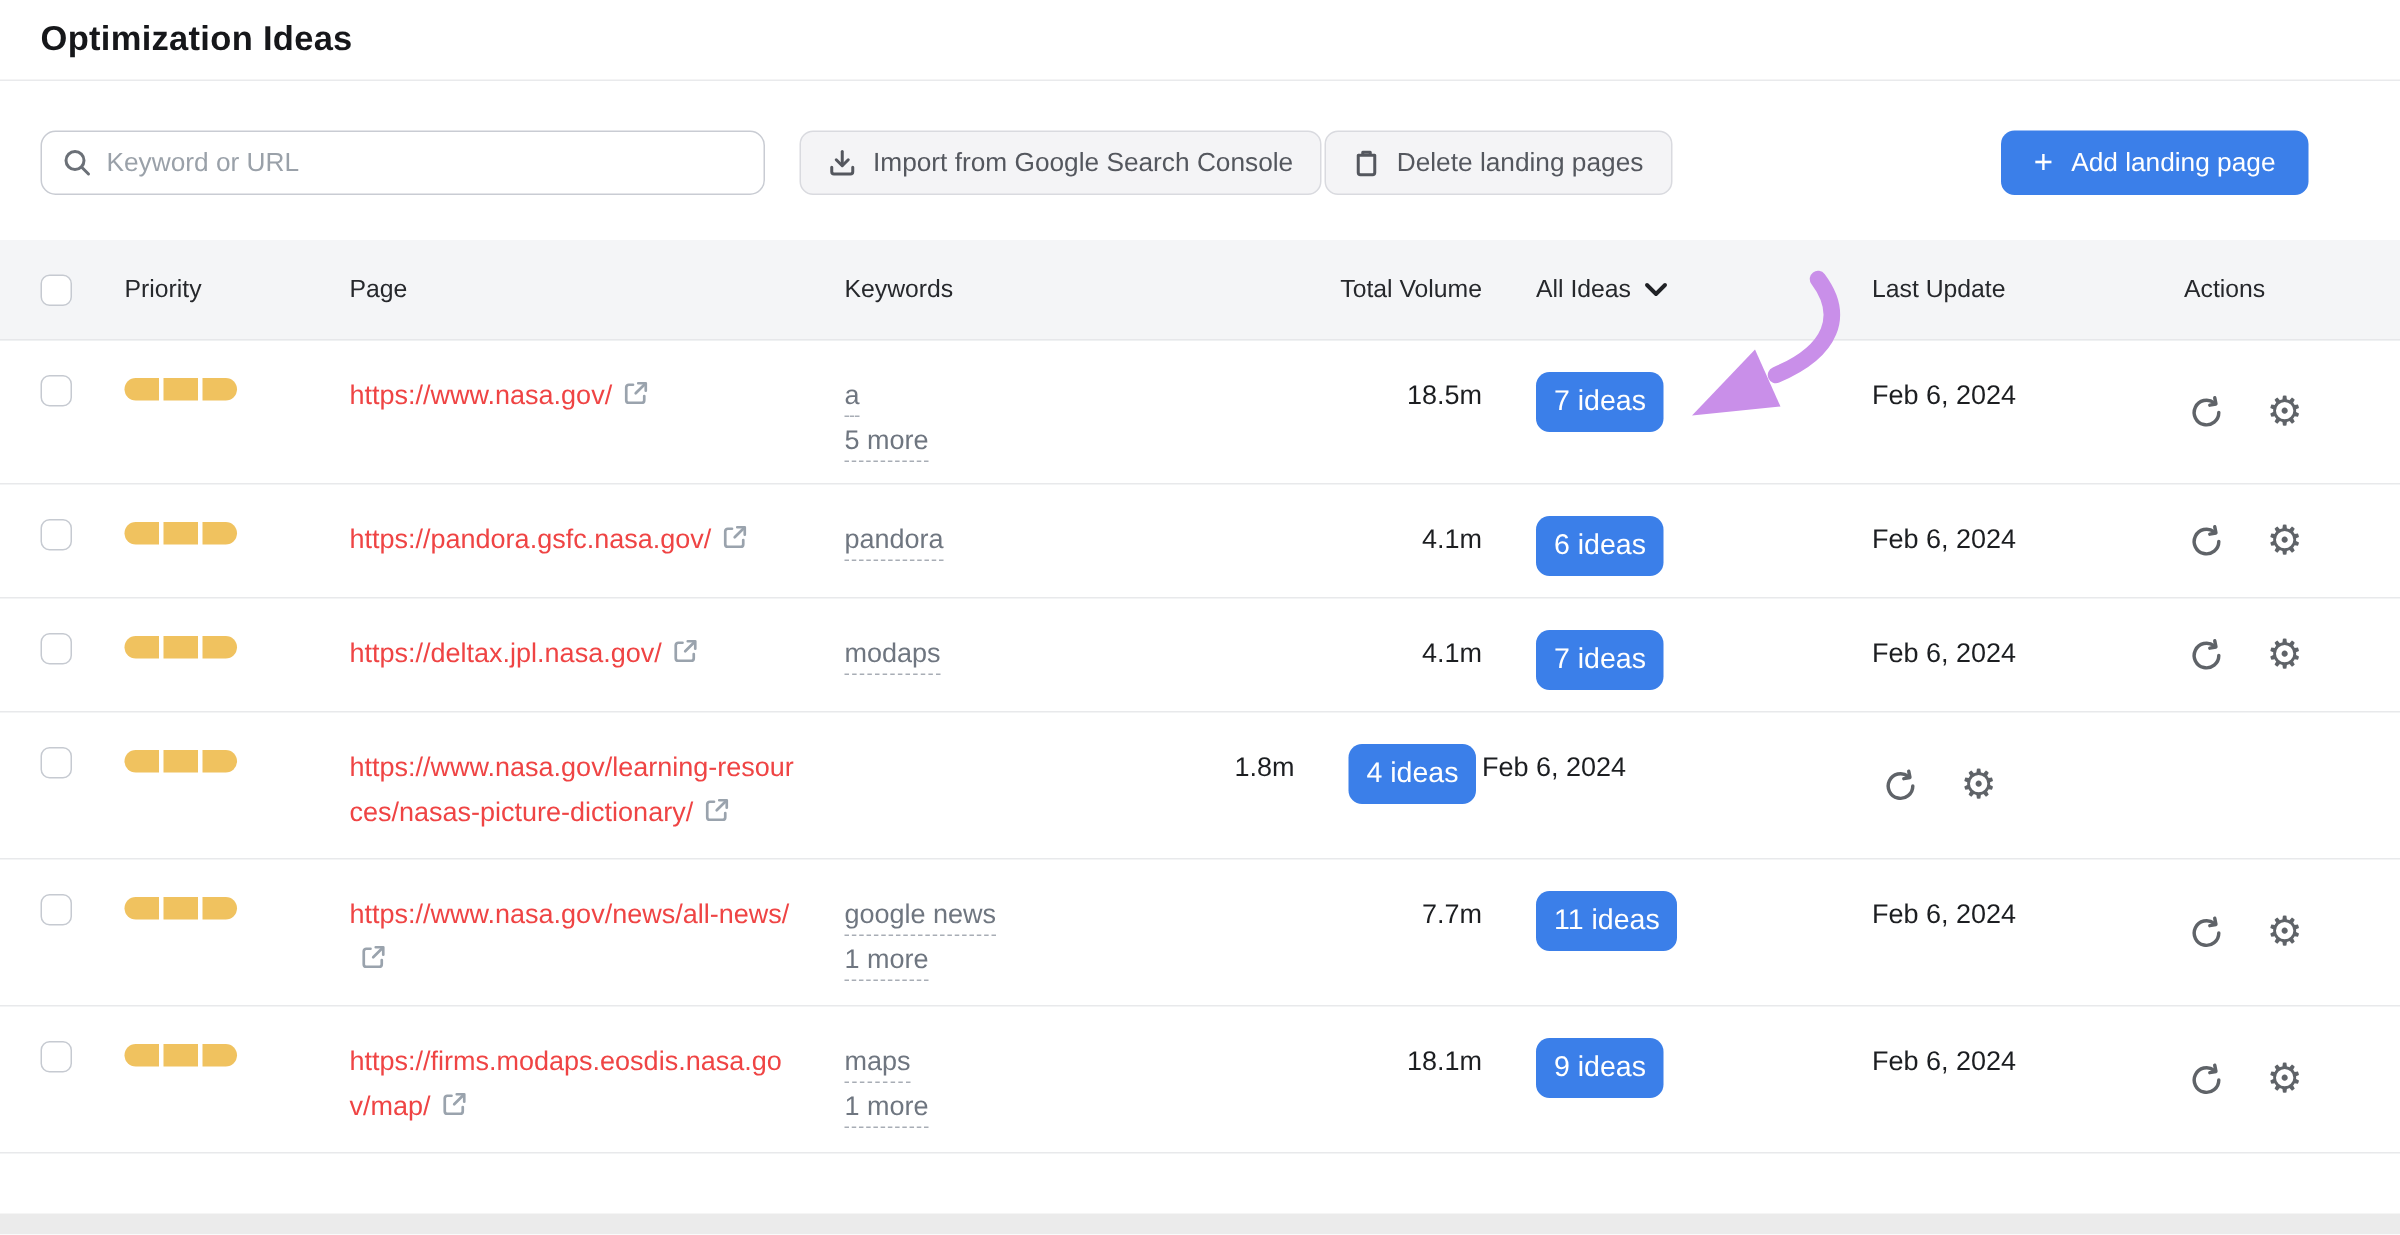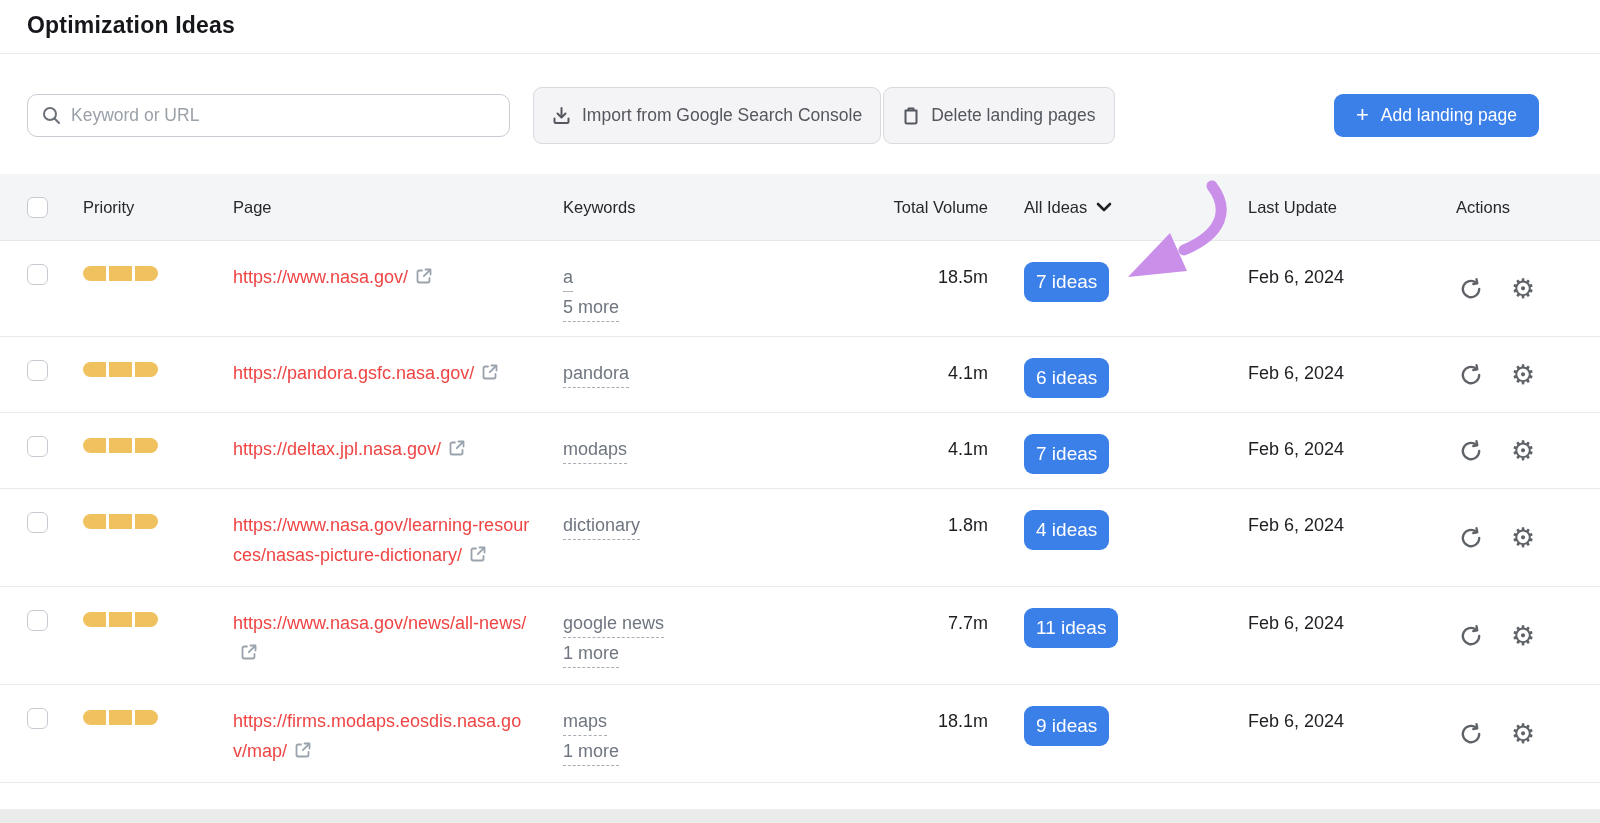--- a/index.html
+++ b/index.html
@@ -14,21 +14,21 @@
 
   
   .toolbar { display: flex; align-items: center; padding: 33px 27px 30px 27px; }
   .search-box { display: flex; align-items: center; width: 483px; height: 43px;
     border: 1px solid #c9ccd3; border-radius: 10px; padding: 0 14px; background: #fff; }
   .search-box svg { flex: 0 0 auto; margin-right: 10px; }
   .search-box input { border: none; outline: none; flex: 1; font-size: 17.5px;
     font-family: "Liberation Sans", sans-serif; color: #1c1e21; background: transparent; }
   .search-box input::placeholder { color: #9aa1a9; }
 
-  .btn-gray { display: flex; align-items: center; gap: 11px; height: 57px;
+  .btn-gray { display: flex; align-items: center; gap: 11px; height: 43px;
     background: #f4f4f6; border: 1px solid #d9dadf; border-radius: 9px;
     padding: 0 18px; font-size: 17.5px; color: #54575e; cursor: pointer; white-space: nowrap; }
   .btn-import { margin-left: 23px; }
   .btn-delete { margin-left: 2px; }
 
   .btn-primary { display: flex; align-items: center; gap: 12px; height: 43px;
     background: #3b7fe9; border: none; border-radius: 9px; margin-left: auto; margin-right: 34px;
     padding: 0 22px; font-size: 17.5px; color: #fff; cursor: pointer; white-space: nowrap; }
   .plus-glyph { font-size: 22px; line-height: 1; font-weight: 400; margin-top: -2px; }
 
@@ -274,23 +274,20 @@
           <div class="priority-seg"></div>
         </div>
       </div>
       <div class="cell cell-page">
         <span>https://www.nasa.gov/learning-resources/nasas-picture-dictionary/</span><span class="ext-icon"><svg width="18" height="18" viewBox="0 0 18 18">
           <path d="M7 3.5H4.2A1.7 1.7 0 0 0 2.5 5.2v8.6a1.7 1.7 0 0 0 1.7 1.7h8.6a1.7 1.7 0 0 0 1.7-1.7V11" fill="none" stroke="#9aa3ad" stroke-width="1.8" stroke-linecap="round"></path>
           <path d="M10.5 2.5h5v5" fill="none" stroke="#9aa3ad" stroke-width="1.8" stroke-linecap="round" stroke-linejoin="round"></path>
           <path d="M15 3 8.8 9.2" fill="none" stroke="#9aa3ad" stroke-width="1.8" stroke-linecap="round"></path>
         </svg></span>
       </div>
-      <div class="cell cell-keywords">
-          <span class="kw-line"><span class="kw-link">dictionary</span></span>
-        </div>
       <div class="cell cell-volume">1.8m</div>
       <div class="cell cell-ideas">
         <button class="ideas-btn">4 ideas</button>
       </div>
       <div class="cell cell-update">Feb 6, 2024</div>
       <div class="cell cell-actions">
         <span class="action-icon">
           <svg width="26" height="26" viewBox="0 0 26 26">
             <path d="M21.2 13a8.2 8.2 0 1 1-3.1-6.4" fill="none" stroke="#5f6368" stroke-width="2.3" stroke-linecap="round"></path>
             <path d="M18.5 3.2 19.3 7.3 15.2 8.1" fill="none" stroke="#5f6368" stroke-width="2.3" stroke-linecap="round" stroke-linejoin="round"></path>

